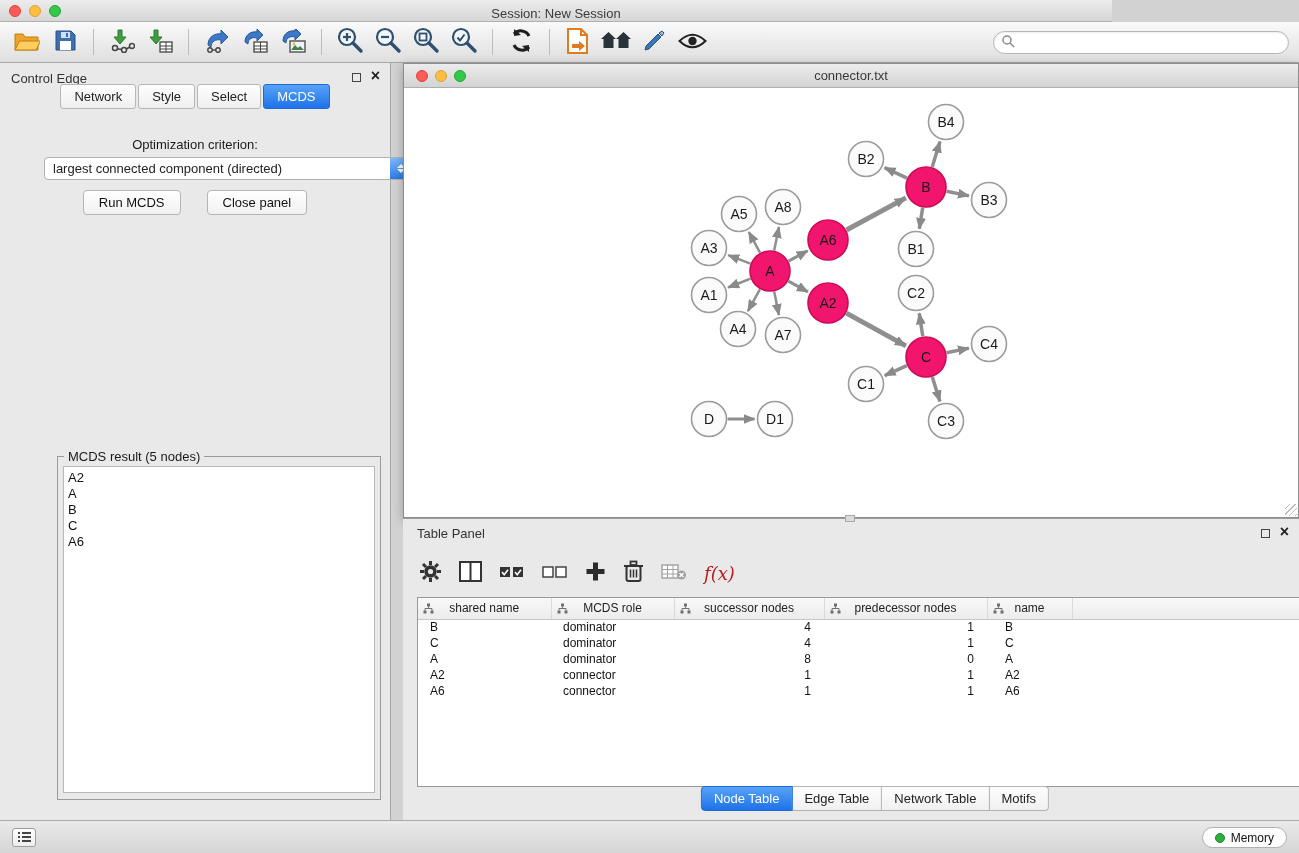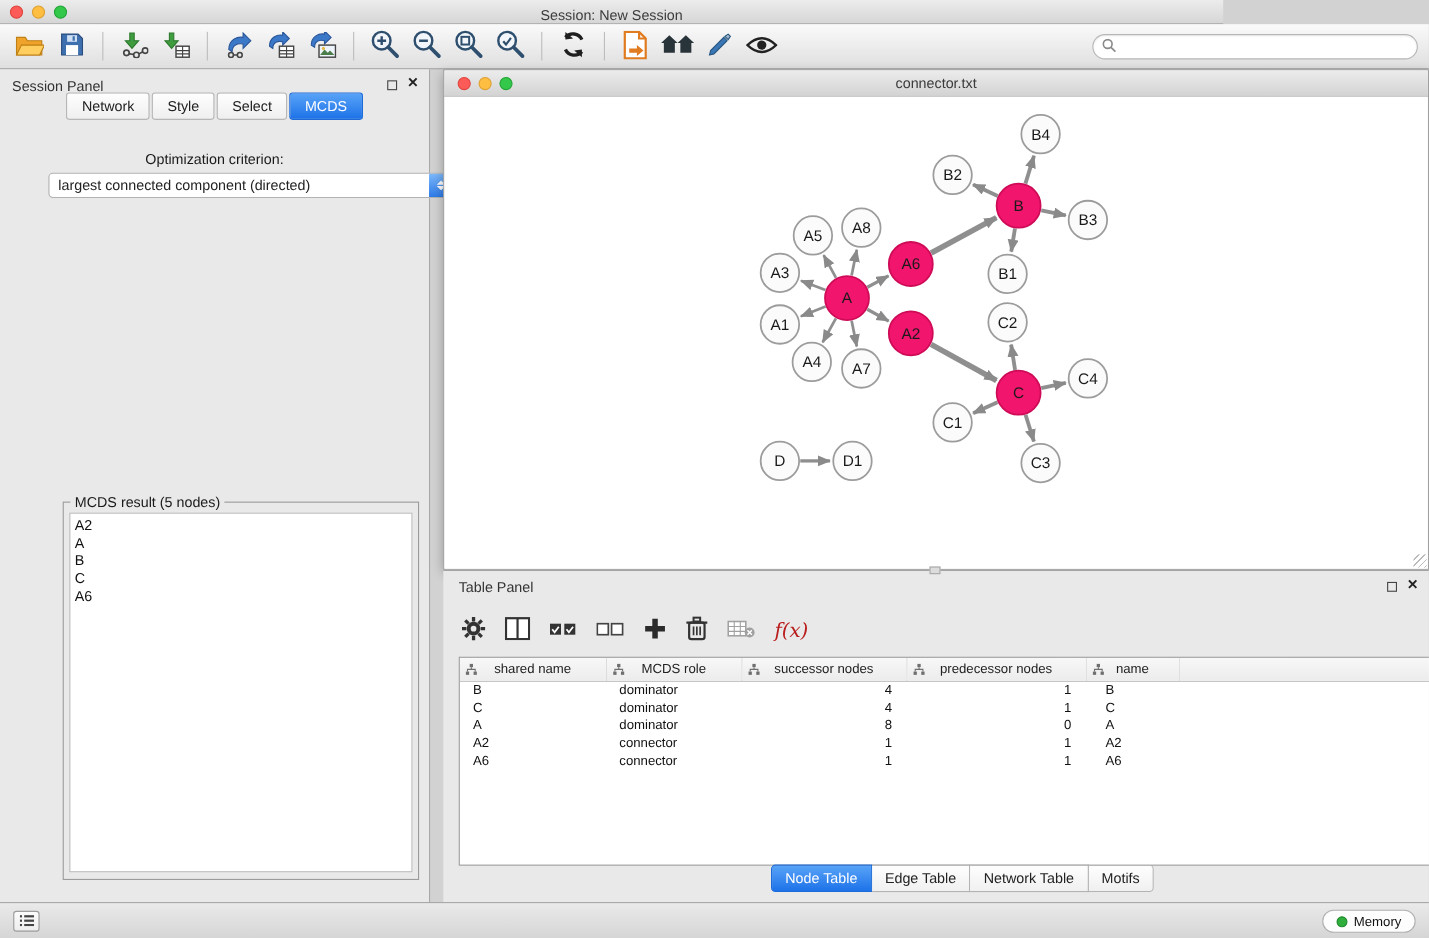--- a/index.html
+++ b/index.html
@@ -254,41 +254,45 @@
       <svg width="13" height="13">
           <circle cx="5" cy="5" r="4" fill="none" stroke="#8a8a8a" stroke-width="1.5"></circle>
           <line x1="8" y1="8" x2="12" y2="12" stroke="#8a8a8a" stroke-width="1.5"></line>
         </svg>
     </span>
     <input type="text" value="" style="">
   </div>
 </div>
 
 <div class="control-panel">
-  <div class="cp-title">Session Panel</div>
+  <div class="cp-title">Control Edge</div>
   <div class="panel-float"></div>
   <div class="panel-close">×</div>
 
   <div class="cp-tabs">
       <div class="cp-tab">Network</div>
       <div class="cp-tab">Style</div>
       <div class="cp-tab">Select</div>
       <div class="cp-tab active">MCDS</div>
     </div>
 
   <div class="cp-opt-label">Optimization criterion:</div>
 
   <div class="cp-select">
     <div class="cp-select-text">largest connected component (directed)</div>
     <div class="cp-select-arrows">
       <div class="chev up"></div>
         <div class="chev down"></div>
     </div>
   </div>
 
+  <div class="cp-buttons">
+    <div class="cp-btn">Run MCDS</div>
+    <div class="cp-btn">Close panel</div>
+  </div>
 
   <div class="result-box">
     <div class="result-legend">MCDS result (5 nodes)</div>
     <div class="result-list">
         <div class="result-item">A2</div>
         <div class="result-item">A</div>
         <div class="result-item">B</div>
         <div class="result-item">C</div>
         <div class="result-item">A6</div>
       </div>

